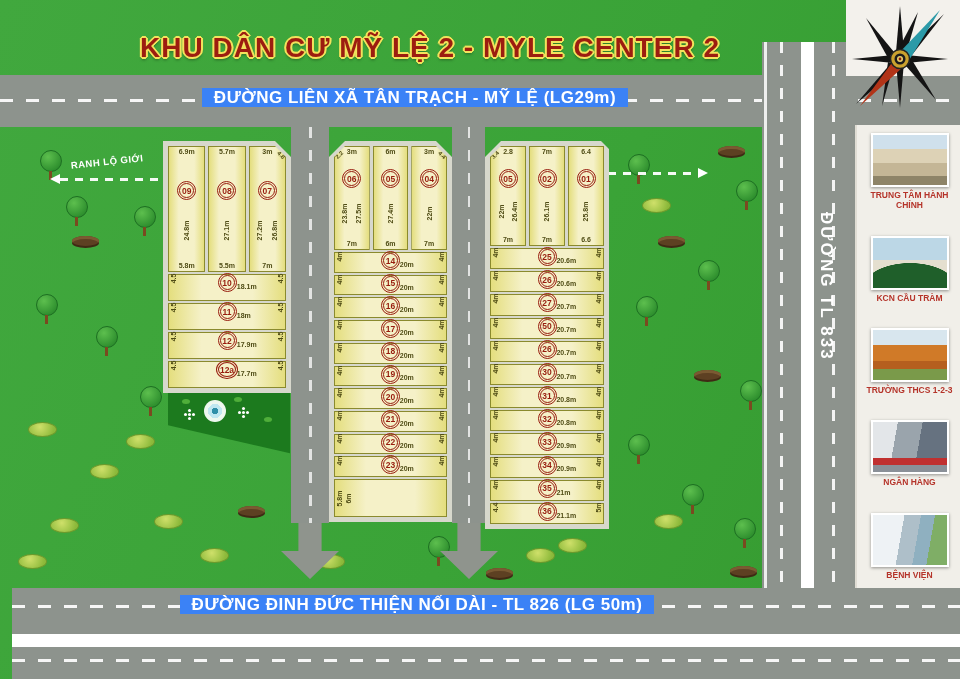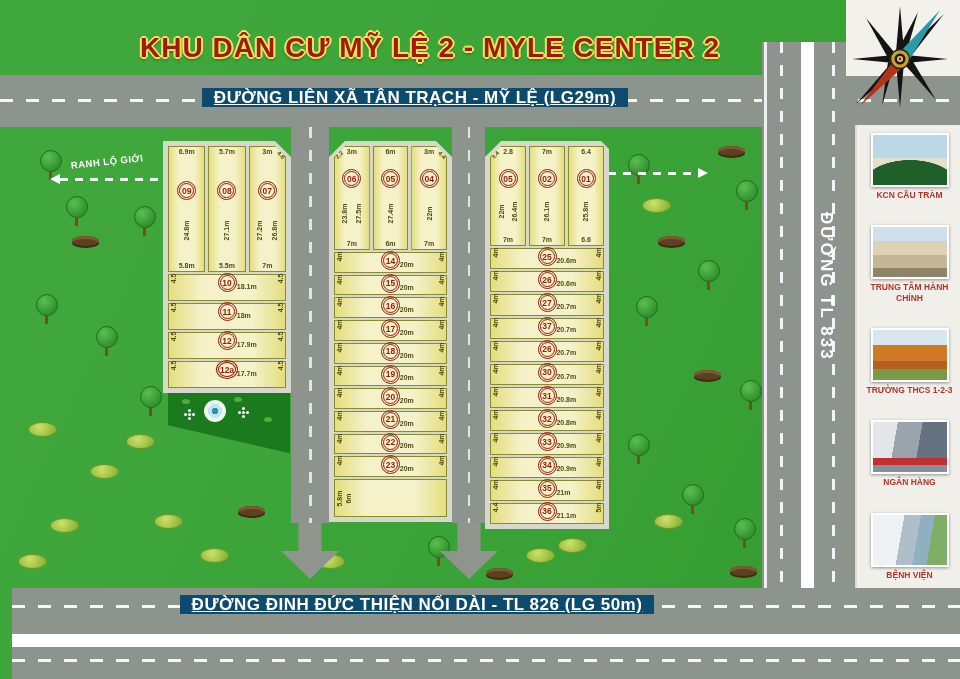--- a/index.html
+++ b/index.html
@@ -14,21 +14,21 @@
       -1px -1px #f2e35c,1px -1px #f2e35c,-1px 1px #f2e35c,1px 1px #f2e35c,0 3px 3px rgba(0,0,0,.35);}
 
   
   .road{position:absolute;background:#8d938d;z-index:10;}
   .road-top{left:0;top:75px;width:960px;height:52px;}
   .road-bottom{left:12px;top:588px;width:960px;height:91px;z-index:14;}
   .dash-h{position:absolute;left:0;right:0;height:3px;
     background:repeating-linear-gradient(90deg,#fff 0 13px,transparent 13px 26px);opacity:.92;}
   .road-label{position:absolute;left:0;right:0;text-align:center;color:#fff;font-weight:bold;
     font-size:17px;letter-spacing:.5px;white-space:nowrap;}
-  .road-label span{background:#0c4a6e;padding:0 12px;text-decoration:underline;}
+  .road-label span{background:#3b82f6;padding:0 12px;}
   .road-top .dash-h{top:24px;}
   .road-top .road-label{top:13px;width:830px;}
   .road-bottom .dash-h.l1{top:17px;}
   .road-bottom .road-label{top:7px;width:810px;}
   .stripe-h{position:absolute;left:0;right:0;top:46px;height:13px;background:#fff;}
   .road-bottom .dash-h.l2{top:71px;}
 
   .vroad{position:absolute;left:762px;top:42px;width:93px;height:546px;background:#8d938d;z-index:12;}
   .vroad::before{content:'';position:absolute;left:2px;top:0;bottom:0;width:3px;background:#fff;opacity:.85;}
   .vstripe{position:absolute;left:39px;top:0;bottom:0;width:13px;background:#fff;}
@@ -552,21 +552,21 @@
           </div>
           <span class="vdim">
             <i class="vtext">4m</i>
           </span>
         </div>
         <div class="row">
           <span class="vdim">
             <i class="vtext">4m</i>
           </span>
           <div class="rmid">
-            <span class="pnum">37</span>
+            <span class="pnum">50</span>
             <span class="wdim">20.7m</span>
           </div>
           <span class="vdim">
             <i class="vtext">4m</i>
           </span>
         </div>
         <div class="row">
           <span class="vdim">
             <i class="vtext">4m</i>
           </span>
@@ -675,26 +675,26 @@
   <div class="road road-bottom">
     <div class="dash-h l1"></div>
     <div class="road-label"><span>ĐƯỜNG ĐINH ĐỨC THIỆN NỐI DÀI - TL 826 (LG 50m)</span></div>
     <div class="stripe-h"></div>
     <div class="dash-h l2"></div>
   </div>
 
   <div class="panel">
     <div id="landmarks">
         <div class="card">
+          <div class="photo photo-government-center"></div>
+          <div class="clabel">TRUNG TÂM HÀNH CHÍNH</div>
+        </div>
+        <div class="card">
           <div class="photo photo-industrial-gate"></div>
           <div class="clabel">KCN CẦU TRÀM</div>
-        </div>
-        <div class="card">
-          <div class="photo photo-government-center"></div>
-          <div class="clabel">TRUNG TÂM HÀNH CHÍNH</div>
         </div>
         <div class="card">
           <div class="photo photo-school"></div>
           <div class="clabel">TRƯỜNG THCS 1-2-3</div>
         </div>
         <div class="card">
           <div class="photo photo-bank"></div>
           <div class="clabel">NGÂN HÀNG</div>
         </div>
         <div class="card">

